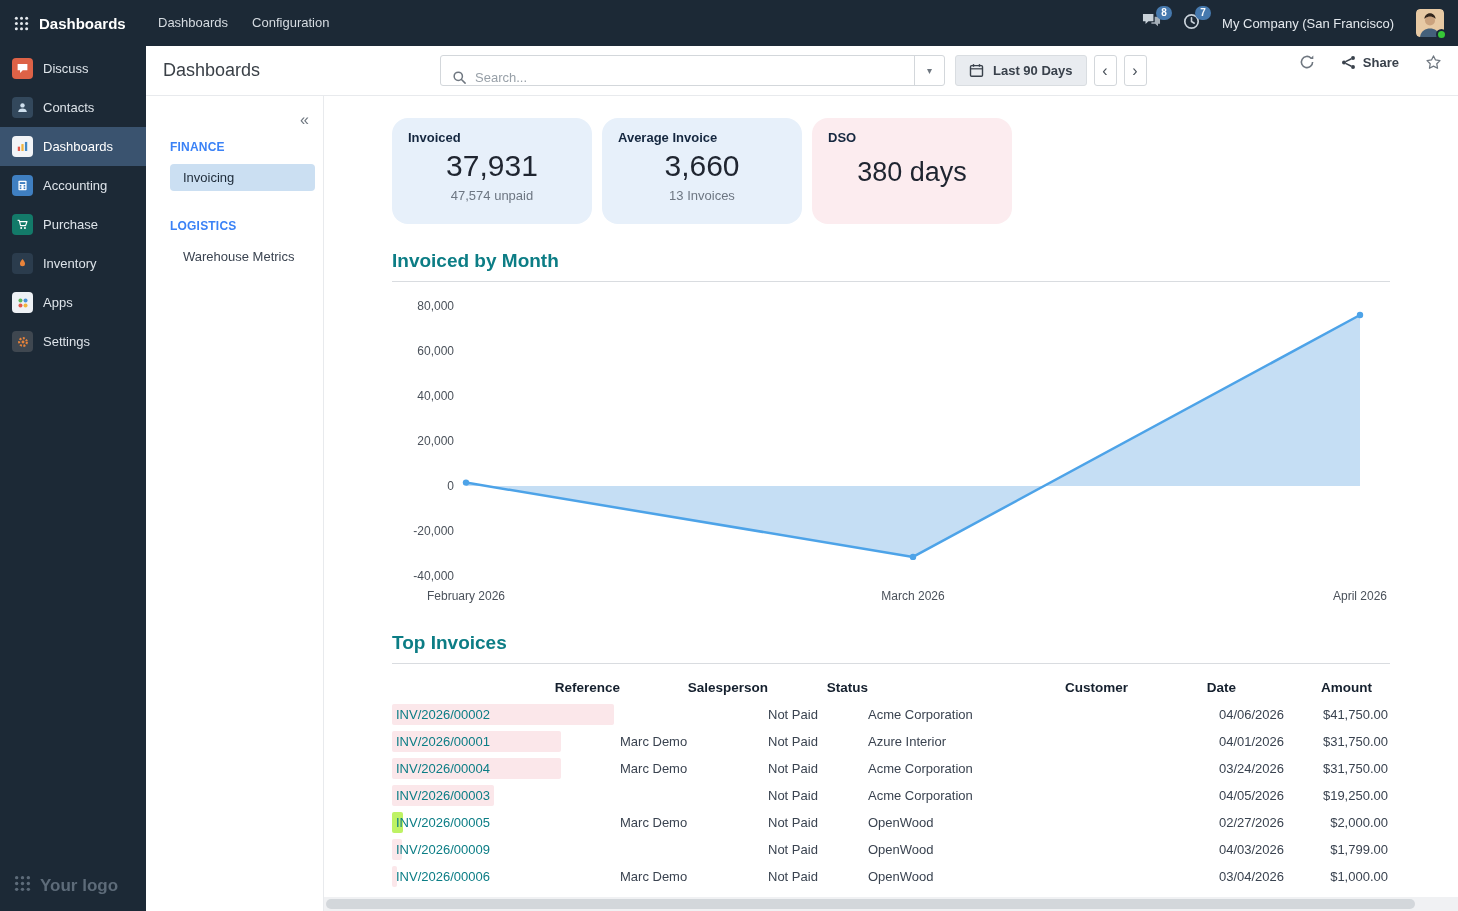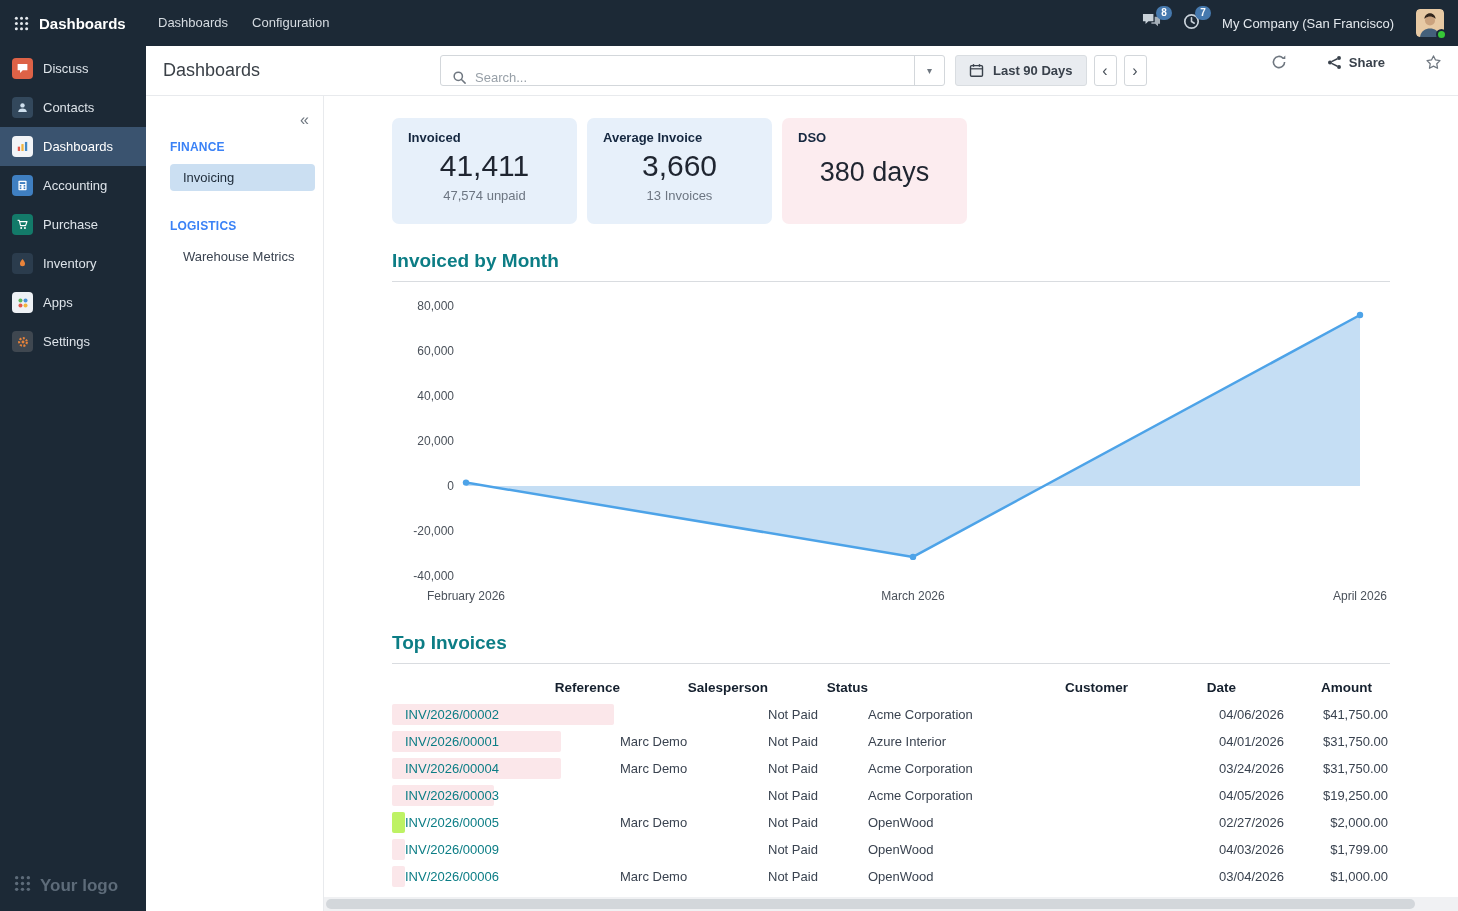--- a/index.html
+++ b/index.html
@@ -46,55 +46,55 @@
   .cp-title{font-size:18px;color:#3a4047;margin-left:17px}
   .search-box{position:absolute;left:294px;top:9px;width:505px;height:31px;border:1px solid #d3d7db;border-radius:3px;display:flex;align-items:flex-end;background:#fff}
   .sb-icon{display:flex;color:#6f7780;margin:0 8px 0 11px}
   .sb-input{flex:1;border:none;outline:none;font-size:13px;font-family:inherit;color:#374151;background:transparent}
   .sb-input::placeholder{color:#98a0a8}
   .sb-caret{width:30px;height:100%;border-left:1px solid #d3d7db;display:flex;align-items:center;justify-content:center;color:#6f7780;font-size:10px;cursor:pointer}
   .date-group{position:absolute;left:809px;top:9px;display:flex;gap:7px}
   button{font-family:inherit;cursor:pointer}
   .date-btn{height:31px;background:#e9ecf0;border:1px solid #d9dde1;border-radius:3px;display:flex;align-items:center;gap:9px;padding:0 13px;font-size:13px;color:#39414b;font-weight:600}
   .pager-btn{width:23px;height:31px;background:#fff;border:1px solid #d3d7db;border-radius:3px;font-size:16px;color:#4b535c;display:flex;align-items:center;justify-content:center;padding:0}
-  .cp-actions{position:absolute;right:16px;top:0;height:32px;display:flex;align-items:center;gap:40px}
+  .cp-actions{position:absolute;right:16px;top:0;height:32px;display:flex;align-items:center;gap:26px}
   .act-icon{display:flex;color:#6f7780;cursor:pointer}
   .share-btn{display:flex;align-items:center;gap:7px;font-size:13px;color:#39414b;font-weight:600;cursor:pointer}
 
   
   .content-row{flex:1;display:flex;min-height:0}
   .dash-nav{width:178px;border-right:1px solid #e8eaed;position:relative;flex-shrink:0;padding-top:44px}
   .collapse-btn{position:absolute;top:16px;right:14px;color:#6f7780;font-size:16px;cursor:pointer;line-height:1}
   .nav-title{margin:0 0 10px 24px;font-size:12px;font-weight:700;color:#3b82f6;letter-spacing:.2px}
   .nav-item{margin:0 8px 6px 24px;height:27px;line-height:27px;padding-left:13px;font-size:13px;color:#3a4350;border-radius:4px;cursor:pointer}
   .nav-item.active{background:#cbdff2;color:#1d2a38}
   .nav-section + .nav-section{margin-top:28px}
 
   .dash-main{flex:1;padding:22px 68px 0;position:relative;min-width:0;overflow:hidden}
   .kpi-row{display:flex;gap:10px}
-  .kpi-card{width:185px;height:106px;border-radius:7px}
+  .kpi-card{width:200px;height:106px;border-radius:16px}
   .kpi-blue{background:#e7f0fa}
   .kpi-red{background:#fcecef}
   .kpi-label{padding:12px 16px 0;font-weight:700;font-size:13px;color:#15273f;text-align:left}
   .kpi-value{text-align:center;font-size:30px;color:#1f2530;margin-top:4px}
   .kpi-red .kpi-value{font-size:27px;margin-top:12px}
   .kpi-sub{text-align:center;font-size:13px;color:#6d7682;margin-top:5px}
 
   .section-head{margin-top:26px;padding-bottom:9px;border-bottom:1px solid #d9dce0;font-size:19px;font-weight:700;color:#0c7d85}
   .chart{margin-top:6px;height:318px}
   .ctick{font-size:12px;fill:#4a515a}
 
   .inv-table{width:100%;border-collapse:collapse;margin-top:8px;table-layout:fixed}
   .inv-table th{text-align:right;font-size:13.5px;color:#15202e;padding:8px 0 6px;font-weight:700;cursor:pointer}
   .inv-table td{font-size:13px;color:#3a4350;height:27px;padding:0}
   th.col-date{text-align:right;padding-right:48px}
   td.col-date{text-align:right;padding-right:0}
   th.col-amount{text-align:right;padding-right:18px}
   td.col-amount{text-align:right;padding-right:2px}
-  .ref-bar{height:21px;display:flex;align-items:center;padding-left:13px;border-radius:2px}
+  .ref-bar{height:21px;display:flex;align-items:center;padding-left:4px;border-radius:2px}
   .ref-link{color:#0b7d85;text-decoration:none;white-space:nowrap;cursor:pointer;font-size:13px}
 
   .hscroll{position:absolute;left:0;right:0;bottom:0;height:14px;background:#f0f1f3;cursor:pointer}
   .hthumb{position:absolute;left:2px;top:2px;bottom:2px;width:96%;background:#d3d7db;border-radius:6px}
 </style>
 </head>
 <body>
 
 <header class="topbar">
   <div class="tb-app">
@@ -319,21 +319,21 @@
         <div class="nav-section">
           <div class="nav-title">LOGISTICS</div>
           <div class="nav-item">Warehouse Metrics</div>
         </div>
       </aside>
 
       <main class="dash-main">
         <div class="kpi-row" id="kpi-row">
             <div class="kpi-card kpi-blue">
               <div class="kpi-label">Invoiced</div>
-              <div class="kpi-value">41,411</div>
+              <div class="kpi-value">37,931</div>
               <div class="kpi-sub">47,574 unpaid</div>
             </div>
             <div class="kpi-card kpi-blue">
               <div class="kpi-label">Average Invoice</div>
               <div class="kpi-value">3,660</div>
               <div class="kpi-sub">13 Invoices</div>
             </div>
             <div class="kpi-card kpi-red">
               <div class="kpi-label">DSO</div>
               <div class="kpi-value">380 days</div>

